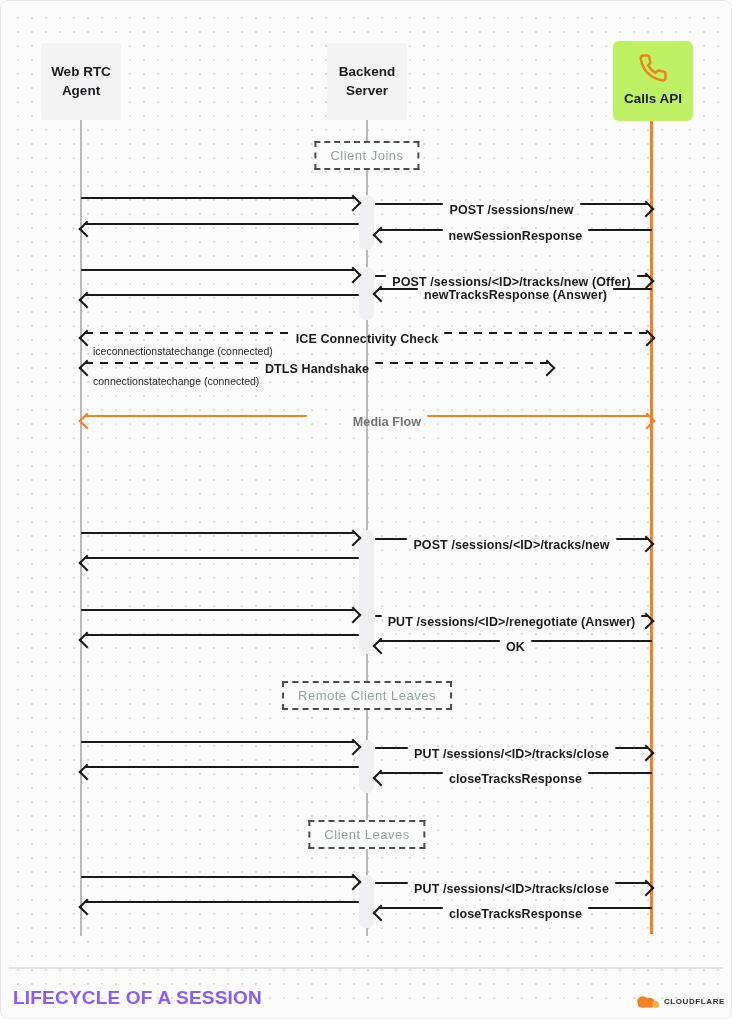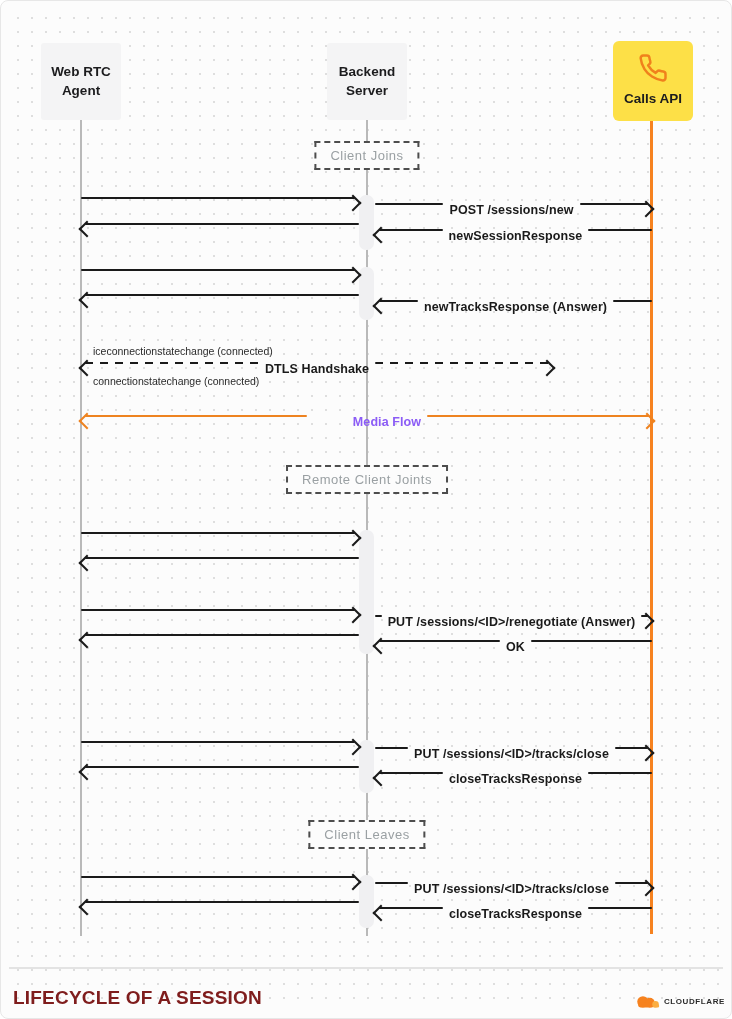--- a/index.html
+++ b/index.html
@@ -17,68 +17,68 @@
   .lifeline{position:absolute;width:2px;background:#b9b9b9;}
   .lifeline.orange{background:#f6821f;width:2.5px;}
   
   .bar{position:absolute;left:358px;width:15px;background:#f0f0f2;border-radius:7px;}
   
   .actor{
     position:absolute;width:80px;height:77px;background:#f4f4f5;border-radius:3px;
     display:flex;flex-direction:column;align-items:center;justify-content:center;
     font-weight:700;font-size:13.5px;line-height:1.35;color:#1c1c1e;text-align:center;
   }
-  .actor.calls{background:#fde047;border-radius:6px;height:80px;gap:7px;}
+  .actor.calls{background:#bef264;border-radius:6px;height:80px;gap:7px;}
   
   .msg{position:absolute;height:14px;display:flex;align-items:flex-start;color:#1a1a1a;}
   .msg .ln{flex:1 1 0;min-width:2px;height:2.4px;background:#1a1a1a;border-radius:2px;}
   .msg.dashes .ln{
     background:repeating-linear-gradient(90deg,#1a1a1a 0 8px,transparent 8px 15px);
   }
   .msg .lbl{flex:0 0 auto;font-size:12.5px;font-weight:700;padding:0 6px;white-space:nowrap;letter-spacing:.1px;}
   .chev{flex:0 0 auto;width:10px;height:10px;}
   .chev.right{border-top:2.4px solid #1a1a1a;border-right:2.4px solid #1a1a1a;transform:rotate(45deg);margin-left:-8px;}
   .chev.left{border-top:2.4px solid #1a1a1a;border-left:2.4px solid #1a1a1a;transform:rotate(-45deg);margin-right:-8px;}
   .msg.orange{color:#ee8320;}
   .msg.orange .ln{background:#ee8320;}
-  .msg.orange .lbl{color:#8b5cf6;margin-left:40px;}
+  .msg.orange .lbl{color:#737373;margin-left:40px;}
   .msg.orange .chev.right{border-color:#ee8320;}
   .msg.orange .chev.left{border-color:#ee8320;}
   
   .phase{
     position:absolute;left:366px;transform:translateX(-50%);
     border:2px dashed #4d4d4d;background:#fcfcfc;color:#9aa0a3;
     font-size:13px;letter-spacing:.5px;padding:5px 14px;white-space:nowrap;
   }
   
   .note{position:absolute;font-size:10.5px;color:#2b2b2b;}
   
   .divider{position:absolute;left:8px;right:8px;top:966px;height:1.5px;background:#e3e3e3;}
-  .footer-title{position:absolute;left:12px;top:986px;font-size:19px;font-weight:700;color:#7f1d1d;letter-spacing:.2px;}
+  .footer-title{position:absolute;left:12px;top:986px;font-size:19px;font-weight:700;color:#8b5cf6;letter-spacing:.2px;}
   .cf-logo{position:absolute;right:6px;top:992px;display:flex;align-items:center;gap:4px;}
   .cf-text{font-size:8px;font-weight:700;letter-spacing:.6px;color:#2b2b2b;}
 </style>
 </head>
 <body>
 
 <div class="page">
   <div class="dots"></div>
 
   <div class="lifeline" style="left:79px;top:119px;height:816px"></div>
   <div class="lifeline" style="left:365px;top:119px;height:816px"></div>
   <div class="lifeline orange" style="left:649px;top:120px;height:813px"></div>
 
   <div class="bar" style="top:194px;height:55px"></div>
   <div class="bar" style="top:266px;height:53px"></div>
   <div class="bar" style="top:529px;height:124px"></div>
   <div class="bar" style="top:739px;height:53px"></div>
   <div class="bar" style="top:874px;height:53px"></div>
 
   <div class="phase" style="top:140px">Client Joins</div>
-  <div class="phase" style="top:464px">Remote Client Joints</div>
+  <div class="phase" style="top:680px">Remote Client Leaves</div>
   <div class="phase" style="top:819px">Client Leaves</div>
 
   <div class="msg" style="left:80px;top:196px;width:278px">
       <span class="ln"></span>
       <span class="chev right"></span>
     </div>
   <div class="msg" style="left:374px;top:202px;width:277px">
       <span class="ln"></span>
       <span class="lbl">POST /sessions/new</span>
       <span class="ln"></span>
@@ -93,52 +93,71 @@
     </div>
   <div class="msg" style="left:80px;top:222px;width:278px">
       <span class="chev left"></span>
       <span class="ln"></span>
     </div>
 
   <div class="msg" style="left:80px;top:268px;width:278px">
       <span class="ln"></span>
       <span class="chev right"></span>
     </div>
-
-  <div class="msg" style="left:374px;top:299px;width:277px">
+  <div class="msg" style="left:374px;top:274px;width:277px">
+      <span class="ln"></span>
+      <span class="lbl">POST /sessions/&lt;ID&gt;/tracks/new (Offer)</span>
+      <span class="ln"></span>
+      <span class="chev right"></span>
+    </div>
+
+  <div class="msg" style="left:374px;top:287px;width:277px">
       <span class="chev left"></span>
       <span class="ln"></span>
       <span class="lbl">newTracksResponse (Answer)</span>
       <span class="ln"></span>
     </div>
   <div class="msg" style="left:80px;top:293px;width:278px">
       <span class="chev left"></span>
       <span class="ln"></span>
     </div>
 
+  <div class="msg dashes" style="left:80px;top:331px;width:572px">
+      <span class="chev left"></span>
+      <span class="ln"></span>
+      <span class="lbl">ICE Connectivity Check</span>
+      <span class="ln"></span>
+      <span class="chev right"></span>
+    </div>
   <div class="note" style="left:92px;top:344px">iceconnectionstatechange (connected)</div>
 
   <div class="msg dashes" style="left:80px;top:361px;width:472px">
       <span class="chev left"></span>
       <span class="ln"></span>
       <span class="lbl">DTLS Handshake</span>
       <span class="ln"></span>
       <span class="chev right"></span>
     </div>
   <div class="note" style="left:92px;top:374px">connectionstatechange (connected)</div>
 
   <div class="msg orange" style="left:80px;top:414px;width:572px">
       <span class="chev left"></span>
       <span class="ln"></span>
       <span class="lbl">Media Flow</span>
       <span class="ln"></span>
       <span class="chev right"></span>
     </div>
 
   <div class="msg" style="left:80px;top:531px;width:278px">
+      <span class="ln"></span>
+      <span class="chev right"></span>
+    </div>
+  <div class="msg" style="left:374px;top:537px;width:277px">
+      <span class="ln"></span>
+      <span class="lbl">POST /sessions/&lt;ID&gt;/tracks/new</span>
       <span class="ln"></span>
       <span class="chev right"></span>
     </div>
 
   <div class="msg" style="left:80px;top:556px;width:278px">
       <span class="chev left"></span>
       <span class="ln"></span>
     </div>
 
   <div class="msg" style="left:80px;top:608px;width:278px">

